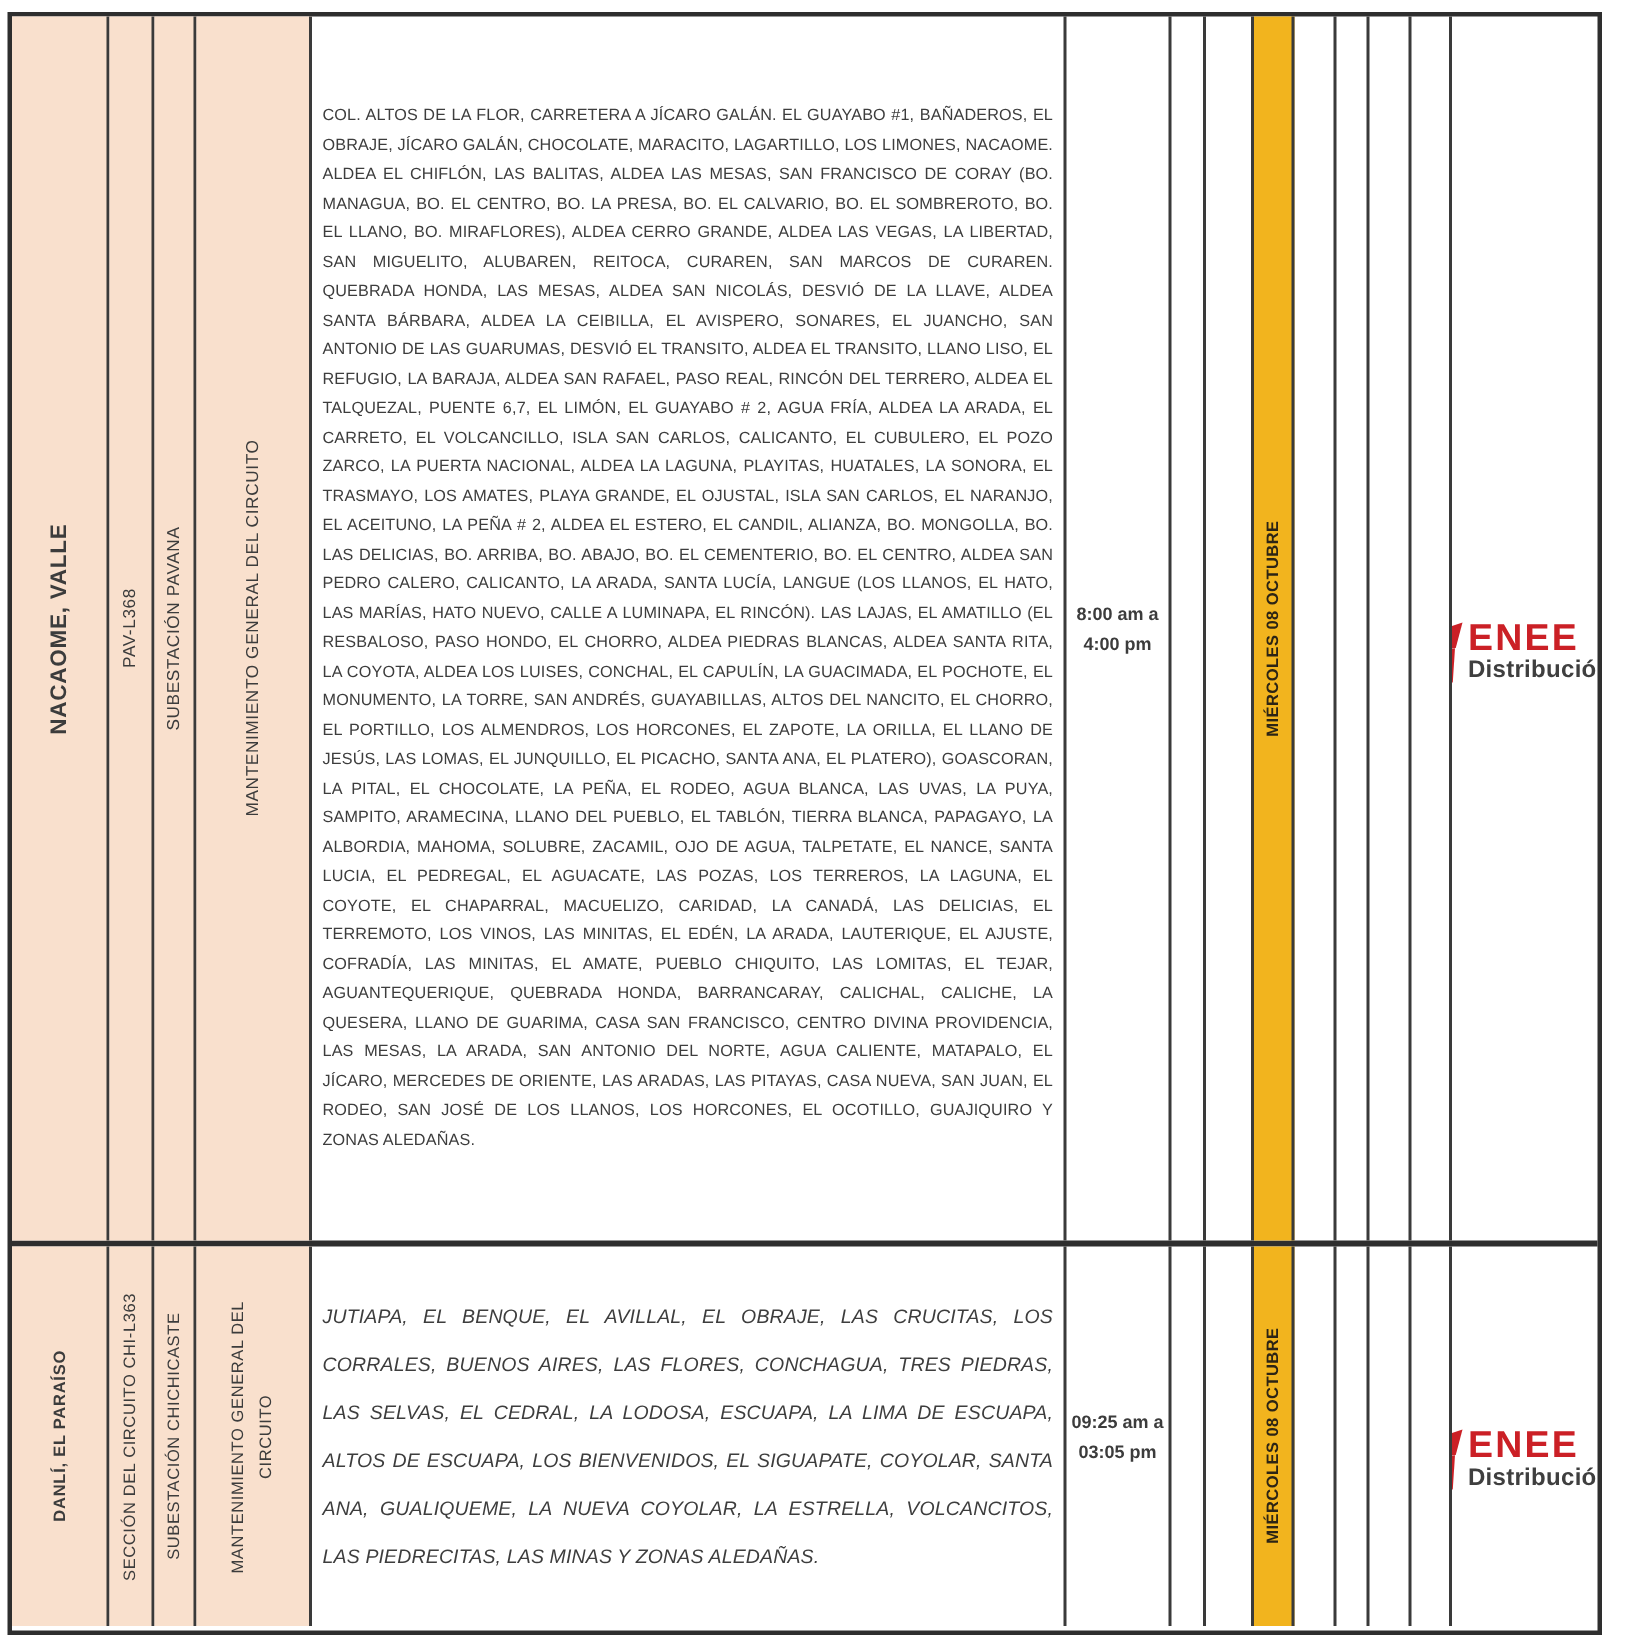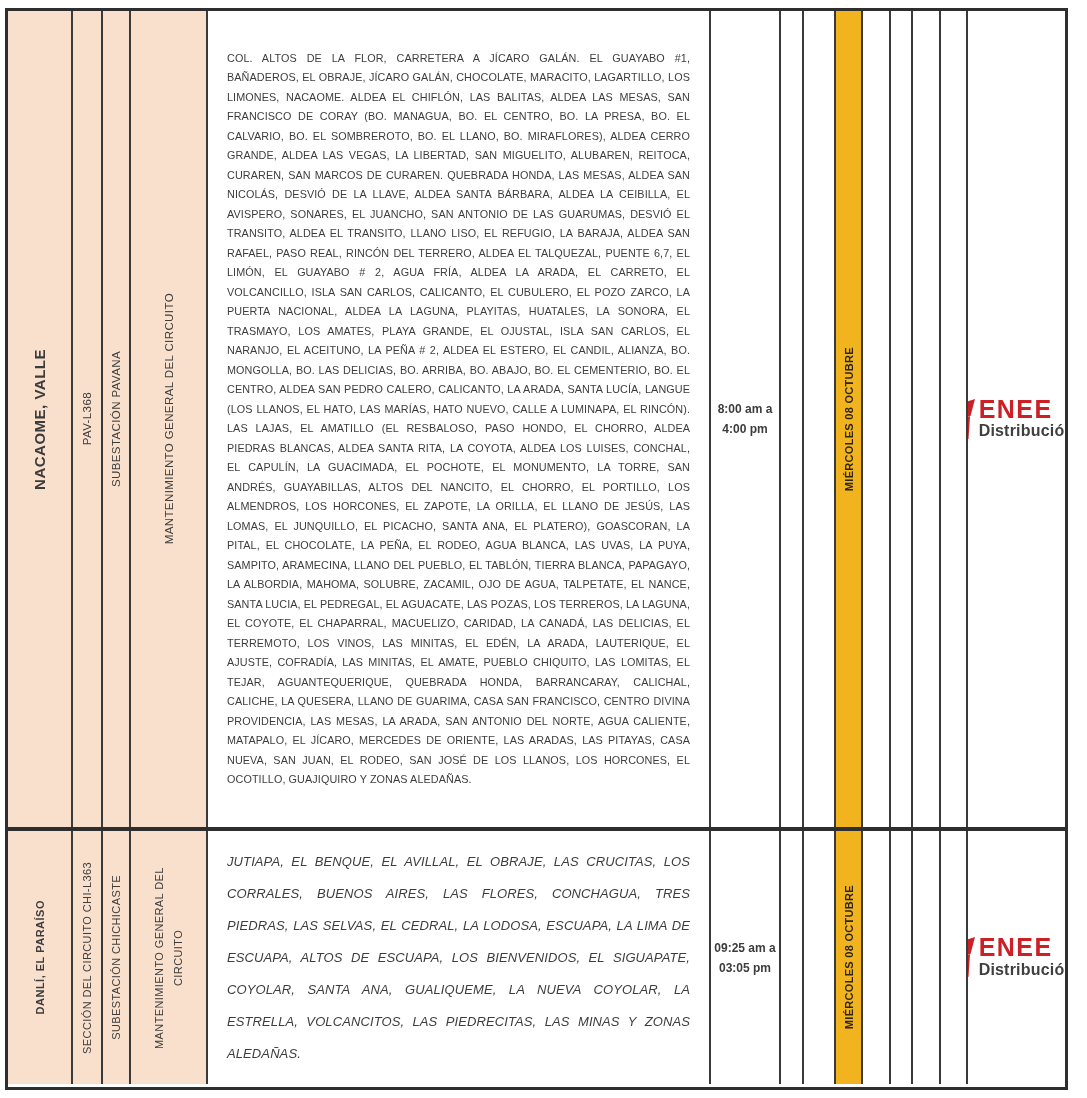--- a/index.html
+++ b/index.html
@@ -25,29 +25,29 @@
   }
   .row{display:flex;width:100%;}
   .row-1{height:820px;border-bottom:4px solid #2e2e2e;}
   .row-2{height:253px;}
   .cell{
     border-right:2px solid var(--border);
     height:100%;
     display:flex;align-items:center;justify-content:center;
     overflow:hidden;
   }
-  .cell:last-child{border-right:none;}
+  .cell:last-child{border-right:none;margin-top:16px;}
   .peach{background:var(--peach);}
   .orange{background:var(--orange);}
 
   .c-loc{width:65px;}
   .c-cir{width:30px;}
   .c-sub{width:28px;}
   .c-work{width:77px;}
-  .c-desc{width:503px;padding:6px 19px;}
+  .c-desc{width:503px;padding:6px 7px;}
   .c-time{width:70px;}
   .c-sp-a{width:23px;}
   .c-sp-b{width:32px;}
   .c-date{width:27px;}
   .c-sp-c{width:28px;}
   .c-sp-d{width:22px;}
   .c-sp-e{width:28px;}
   .c-sp-f{width:27px;}
   .c-logo{flex:1;}
 

